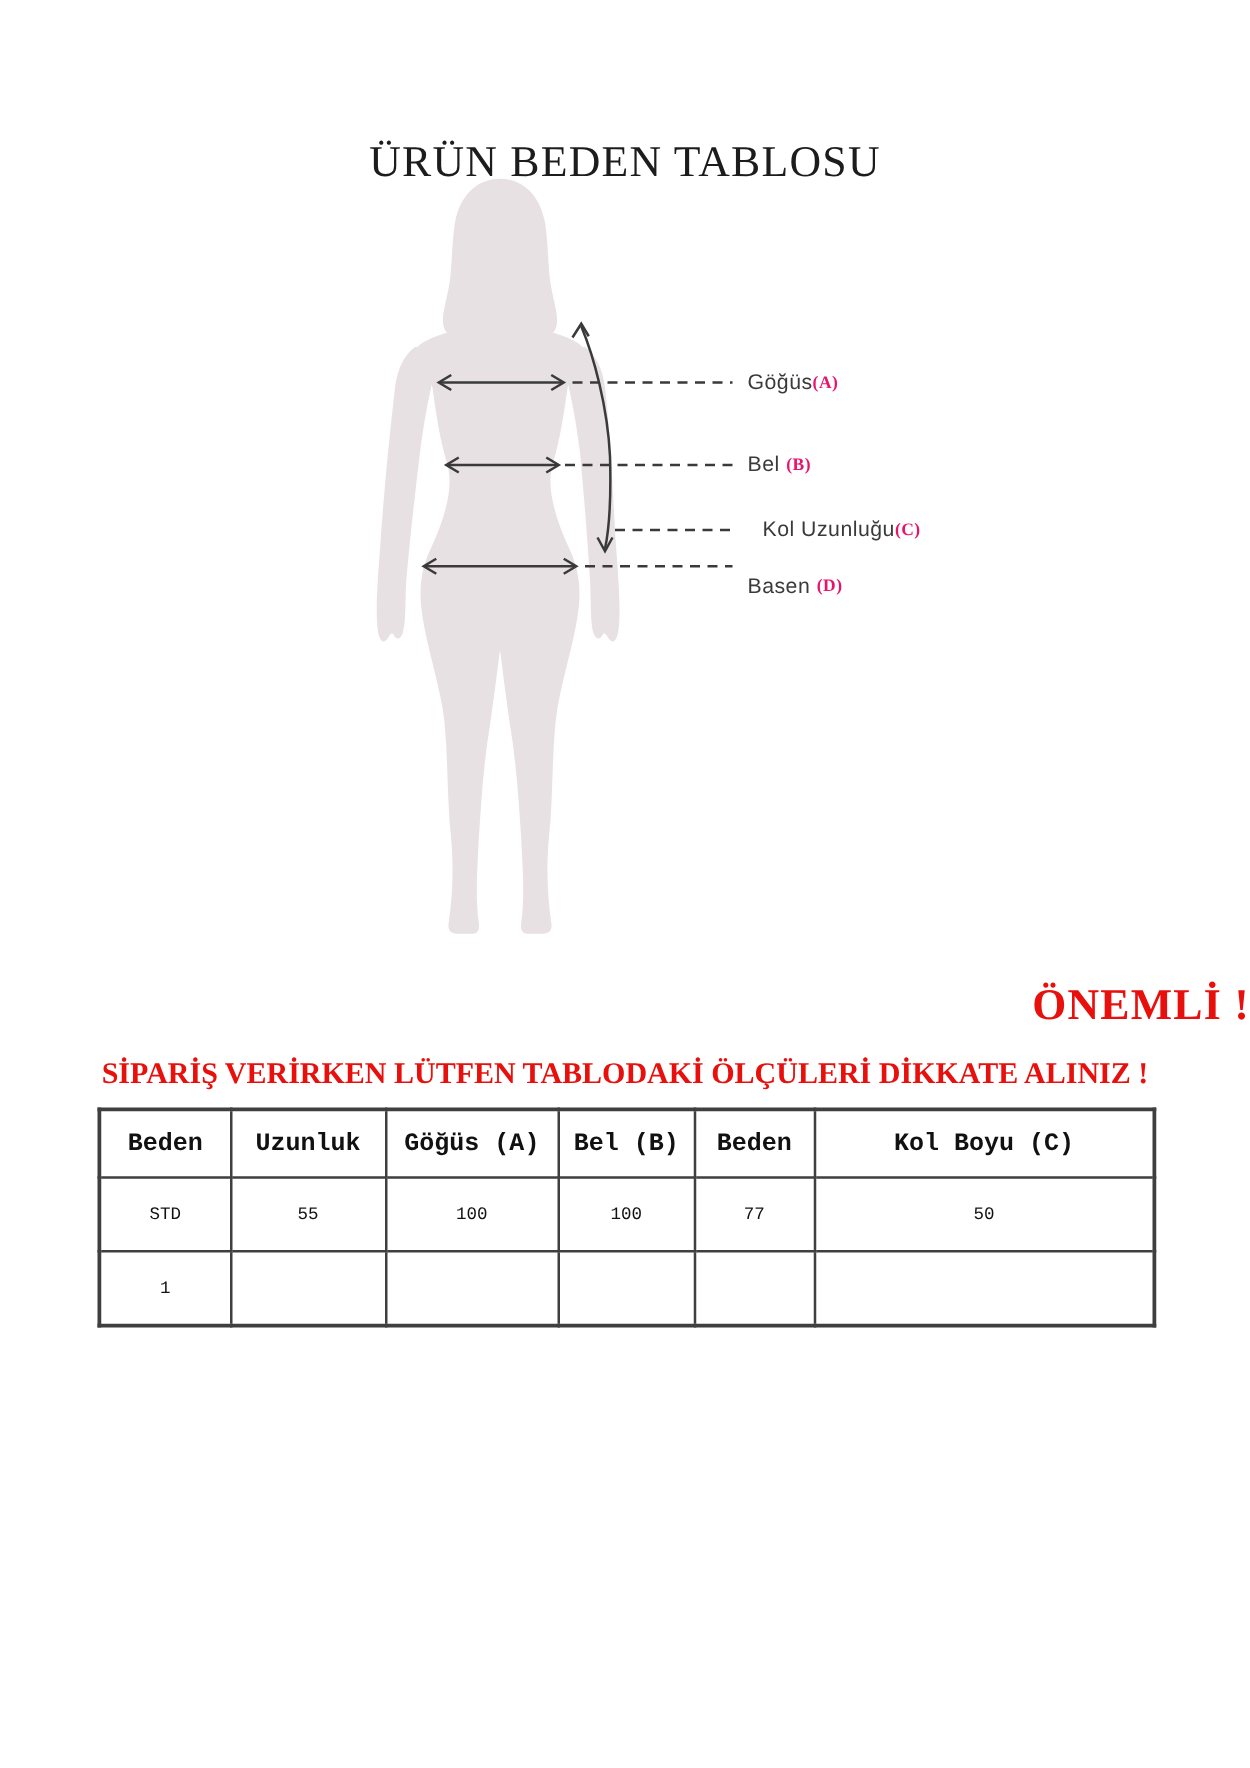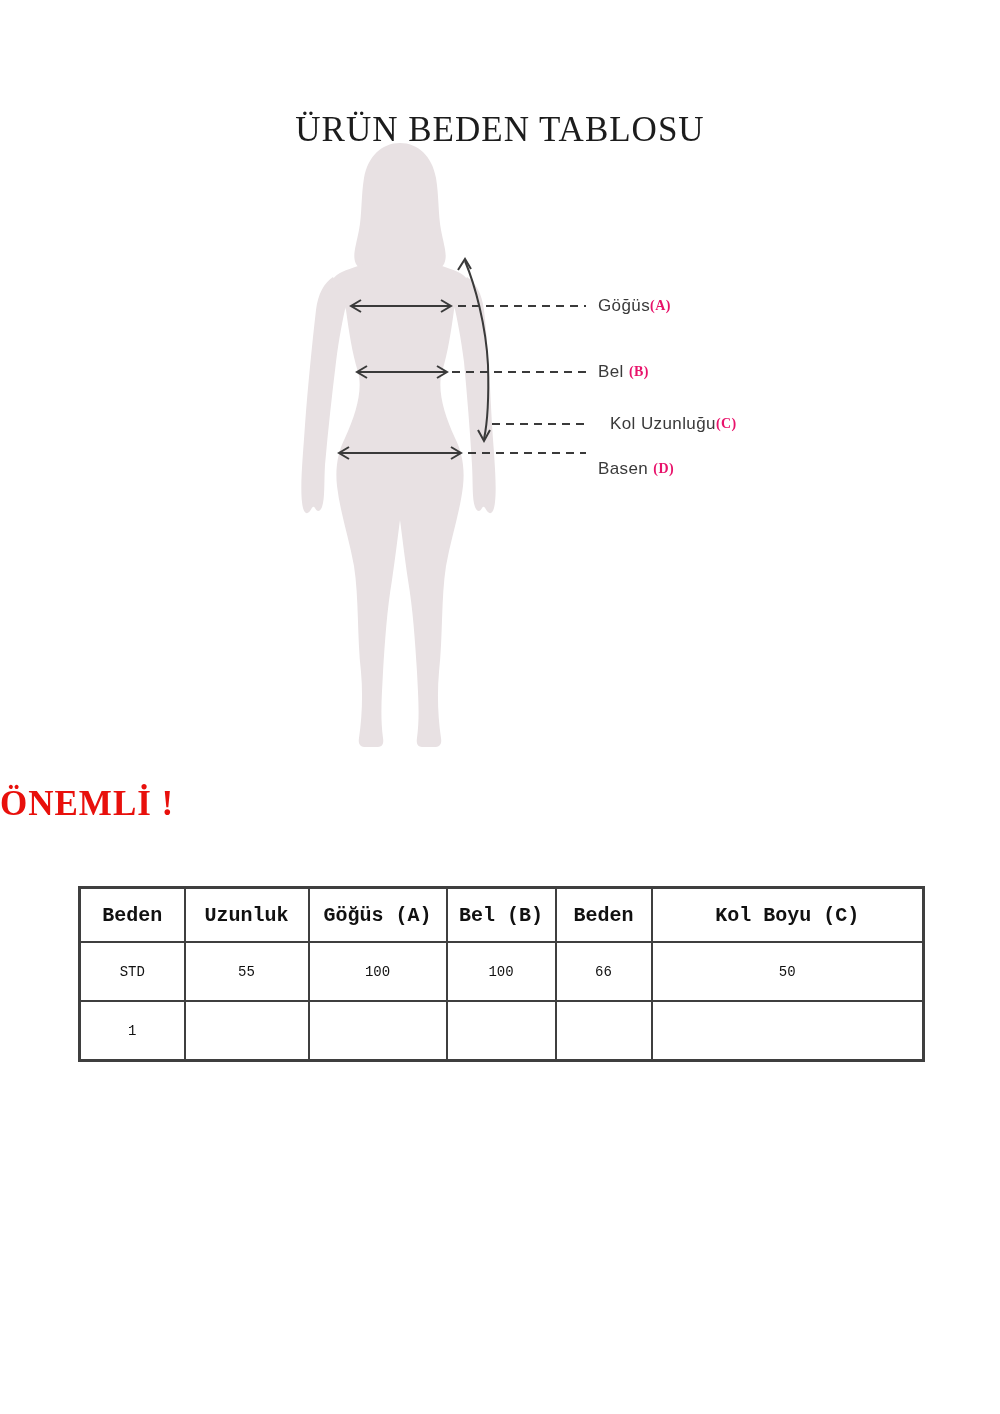--- a/index.html
+++ b/index.html
@@ -22,21 +22,21 @@
   svg .dash{stroke:var(--line);stroke-width:2;fill:none;stroke-dasharray:8 6;}
   .meas-label{
     position:absolute;white-space:nowrap;color:var(--line);
     font-size:17px;letter-spacing:.4px;
   }
   .meas-label .code{
     font-family:"Liberation Serif",serif;font-weight:bold;font-size:14px;
     color:var(--accent-pink);position:relative;top:-1px;
   }
   .notice-heading{
-    position:absolute;top:784px;left:0;width:100%;text-align:left;
+    position:absolute;top:784px;left:0;width:100%;text-align:right;
     font-family:"Liberation Serif",serif;font-weight:bold;font-size:35px;
     letter-spacing:1px;color:var(--warning-red);
   }
   .notice-warning{
     position:absolute;top:846px;left:0;width:100%;text-align:center;
     font-family:"Liberation Serif",serif;font-weight:bold;font-size:24px;
     letter-spacing:0px;color:var(--warning-red);
   }
   table.size-table{
     position:absolute;left:78px;top:886px;width:844px;
@@ -101,20 +101,21 @@
     <span>Bel </span><span class="code">(B)</span>
   </div>
   <div class="meas-label" style="left:598px;top:414px;margin-left:12px;">
     <span>Kol Uzunluğu</span><span class="code">(C)</span>
   </div>
   <div class="meas-label" style="left:598px;top:443px;margin-top:16px;">
     <span>Basen </span><span class="code">(D)</span>
   </div>
 
   <div class="notice-heading">ÖNEMLİ !</div>
+  <div class="notice-warning">SİPARİŞ VERİRKEN LÜTFEN TABLODAKİ ÖLÇÜLERİ DİKKATE ALINIZ !</div>
 
   <table class="size-table">
     <colgroup>
       <col style="width:105px">
         <col style="width:124px">
         <col style="width:138px">
       <col style="width:109px">
         <col style="width:96px">
         <col style="width:272px">
     </colgroup>
@@ -125,21 +126,21 @@
         <th>Göğüs (A)</th>
         <th>Bel (B)</th>
         <th>Beden</th>
         <th>Kol Boyu (C)</th>
       </tr>
       <tr>
         <td>STD</td>
         <td>55</td>
         <td>100</td>
         <td>100</td>
-        <td>66</td>
+        <td>77</td>
         <td>50</td>
       </tr>
       <tr>
         <td>1</td>
         <td></td>
         <td></td>
         <td></td>
         <td></td>
         <td></td>
       </tr>

